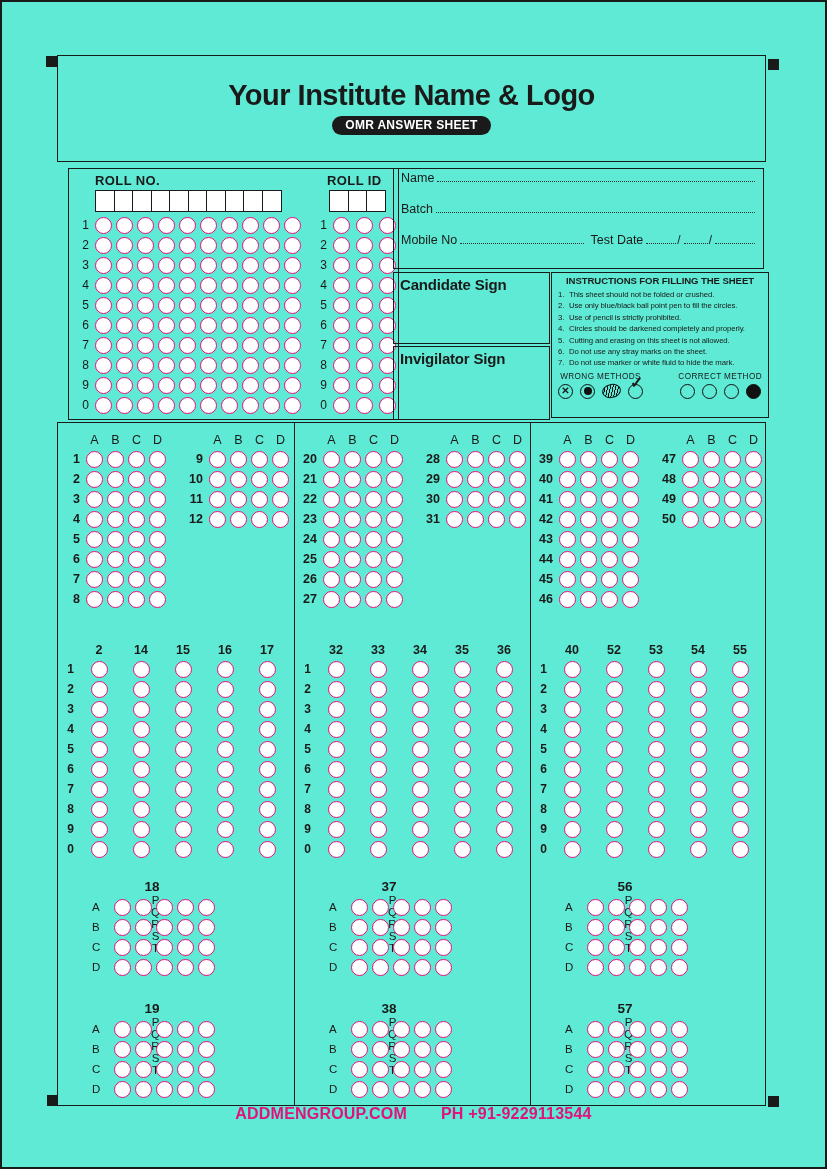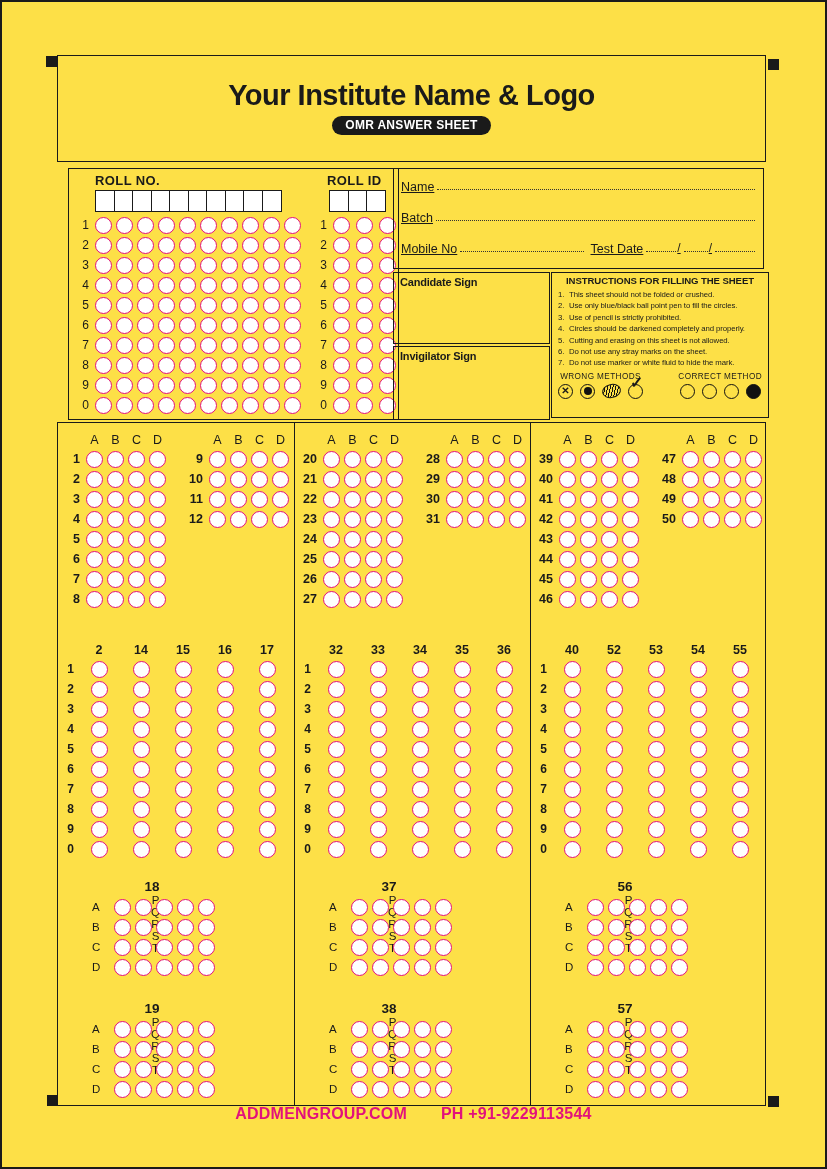--- a/index.html
+++ b/index.html
@@ -1,16 +1,16 @@
 <!DOCTYPE html>
 <html><head>
 <meta charset="utf-8">
 <style>
   html,body{margin:0;padding:0;background:#fff;}
-  .page{position:relative;width:827px;height:1169px;background:#fde047;border:2px solid var(--ink);
+  .page{position:relative;width:827px;height:1169px;background:#5eead4;border:2px solid var(--ink);
         box-sizing:border-box;font-family:"Liberation Sans",sans-serif;color:var(--ink);overflow:hidden;
         --accent:#e2117c;--ink:#1a1a1a;}
   .regmark{position:absolute;width:11px;height:11px;background:var(--ink);}
   .rm-tl{left:44px;top:54px}.rm-tr{left:766px;top:57px}.rm-bl{left:45px;top:1093px}.rm-br{left:766px;top:1094px}
 
   
   .header-box{position:absolute;left:55px;top:53px;width:707px;height:105px;border:1.5px solid var(--ink);text-align:center;}
   .title{margin-top:23px;font-size:29px;font-weight:bold;letter-spacing:-0.5px;}
   .badge{display:inline-block;margin-top:4px;background:var(--ink);color:#fff;font-size:12px;font-weight:bold;
          padding:2px 13px 3px;border-radius:11px;letter-spacing:0.3px;}
@@ -28,30 +28,30 @@
   .roll-grid{left:6px;top:46px}.testid-grid{left:244px;top:46px}
   .brow{display:flex;align-items:center;height:20px;}
   .rlab{width:14px;text-align:right;margin-right:6px;font-size:12px;}
   .bubble{box-sizing:border-box;width:17px;height:17px;border:1.6px solid var(--accent);border-radius:50%;
           margin-right:4px;background:#fff;flex:none;}
   .testid-grid .bubble{margin-right:6px;}
 
   
   .info-box{position:absolute;left:391px;top:166px;width:371px;height:101px;border:1.5px solid var(--ink);
             box-sizing:border-box;padding:2px 7px;}
-  .info-row{display:flex;align-items:center;height:31px;font-size:12.5px;text-decoration:underline;}
+  .info-row{display:flex;align-items:flex-start;height:31px;font-size:12.5px;}
   .dotfill{flex:1;border-bottom:1.6px dotted #333;margin:0 1px 4px 3px;height:10px;}
   .dseg{flex:none;}.ds1{width:30px}.ds2{width:24px}.ds3{width:40px}
   .slash{margin:0 0 2px;font-size:12px;}
   .tdlab{margin-left:6px;}
 
   
   .cand-box{position:absolute;left:391px;top:270px;width:155px;height:70px;border:1.5px solid var(--ink);}
   .inv-box{position:absolute;left:391px;top:344px;width:155px;height:72px;border:1.5px solid var(--ink);}
-  .sign-label{padding:3px 6px;font-weight:bold;font-size:11px;letter-spacing:-0.2px;}
+  .sign-label{padding:3px 6px;font-weight:bold;font-size:15px;letter-spacing:-0.2px;}
 
   
   .instr-box{position:absolute;left:549px;top:270px;width:218px;height:146px;border:1.5px solid var(--ink);
              box-sizing:border-box;padding:2px 3px;}
   .instr-title{font-size:9.6px;font-weight:bold;text-align:center;letter-spacing:-0.1px;white-space:nowrap;}
   .instr-list{margin:3px 0 0 3px;padding:0;list-style:none;}
   .instr-list li{display:flex;font-size:7.8px;line-height:11.4px;letter-spacing:-0.1px;white-space:nowrap;}
   .inum{width:11px;flex:none;}
   .methods{display:flex;justify-content:space-between;margin-top:3px;padding:0 3px;}
   .mcol{text-align:center;}

